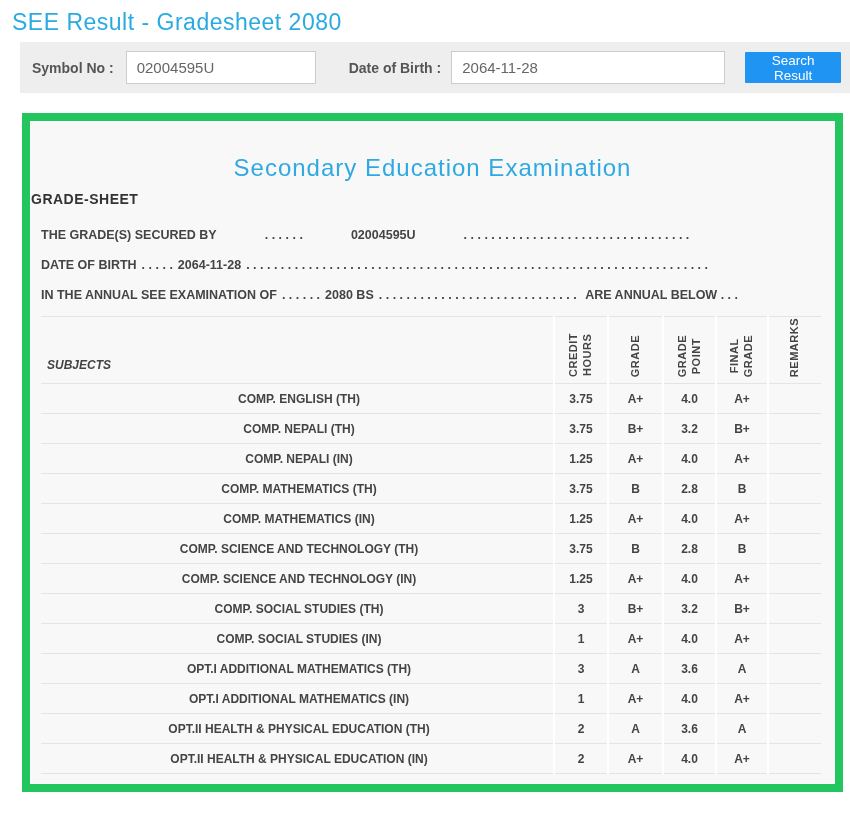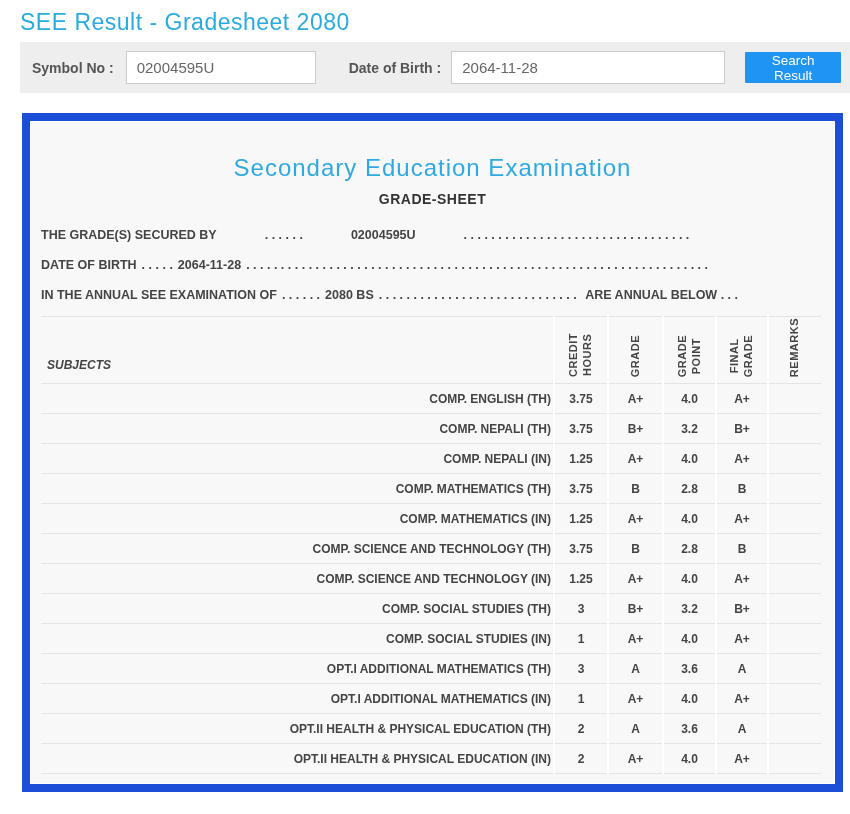--- a/index.html
+++ b/index.html
@@ -5,21 +5,21 @@
   * { box-sizing: border-box; }
   html, body { margin:0; padding:0; }
   body {
     width:850px; height:814px; overflow:hidden;
     background:#ffffff;
     font-family:"Liberation Sans", sans-serif;
     -webkit-font-smoothing:antialiased;
   }
   
   .page-title {
-    margin:0; padding:9px 0 0 20px;
+    margin:0; padding:9px 0 0 12px;
     font-size:23px; font-weight:normal;
     color:#29abe2; letter-spacing:0.5px;
     height:42px;
   }
   
   .search-bar {
     display:flex; align-items:center;
     background:#eeeeee;
     margin-left:20px; height:51px;
   }
@@ -35,33 +35,33 @@
   .inp-dob    { width:274px; margin-left:10px; }
   .search-btn {
     margin-left:20px; width:96px; height:31px;
     background:#2094f3; color:#fff; border:none;
     font-family:inherit; font-size:13.5px; cursor:pointer;
     border-radius:1px;
   }
   
   .card {
     margin:20px 0 0 22px; width:821px; height:679px;
-    background:#1d4ed8; padding:8px; overflow:hidden;
+    background:#22c55e; padding:8px; overflow:hidden;
   }
   .panel {
     background:#f8f8f8; border:1px solid #ffffff;
     height:100%; overflow:hidden;
   }
   .exam-heading {
     margin:32px 0 0; text-align:center;
     font-size:24px; font-weight:normal;
     color:#2fa9e2; letter-spacing:1px;
   }
   .sub-heading {
-    margin:9px 0 0; text-align:center;
+    margin:9px 0 0; 
     font-size:14px; font-weight:bold; color:#333;
     letter-spacing:0.5px;
   }
   
   .intro { margin:13px 0 0 10px; }
   .intro-line {
     display:flex; align-items:center; gap:5px;
     font-size:12.5px; font-weight:bold; color:#444;
     height:30px; white-space:nowrap;
   }
@@ -88,21 +88,21 @@
     display:inline-block;
     writing-mode:vertical-rl; transform:rotate(180deg);
     white-space:pre-line; line-height:1.25; letter-spacing:0.5px;
   }
   .grade-table tbody td {
     border-bottom:1px solid #e4e4e4;
     font-size:12px; font-weight:bold; color:#444;
     padding:8px 2px 7px;
   }
   .grade-table tr > *:not(:first-child) { border-left:2px solid #ffffff; }
-  .c-sub { text-align:right; padding-left:6px !important; }
+  .c-sub { text-align:center; padding-left:6px !important; }
   .c-val { text-align:center; }
 </style>
 </head>
 <body>
 
 <h1 class="page-title">SEE Result - Gradesheet 2080</h1>
 
 <div class="search-bar">
   <span class="form-label lbl-symbol">Symbol No :</span>
   <input class="text-input inp-symbol" type="text" value="02004595U" style="">

